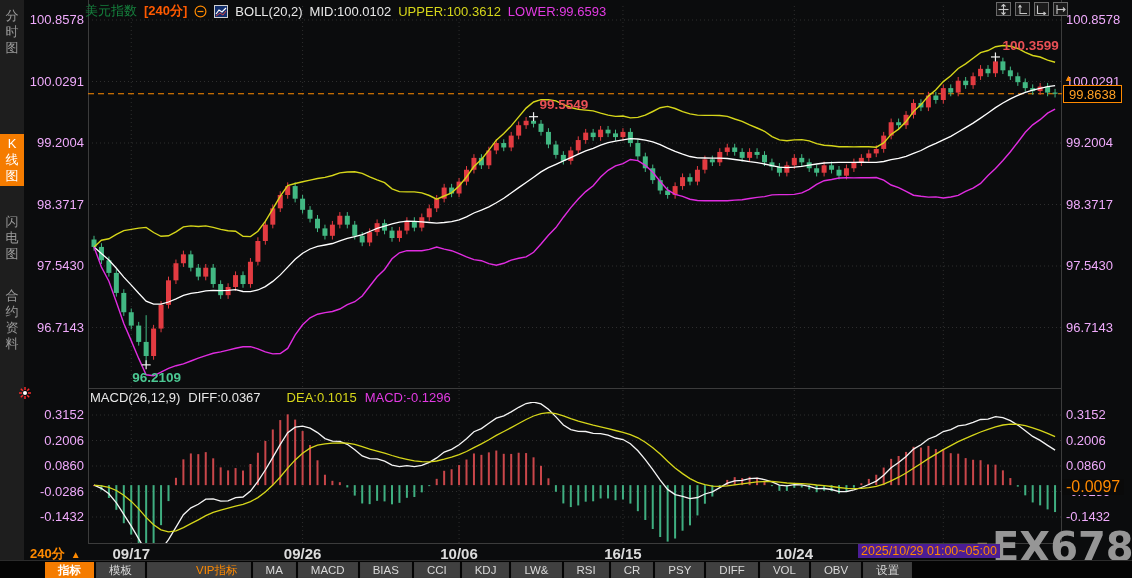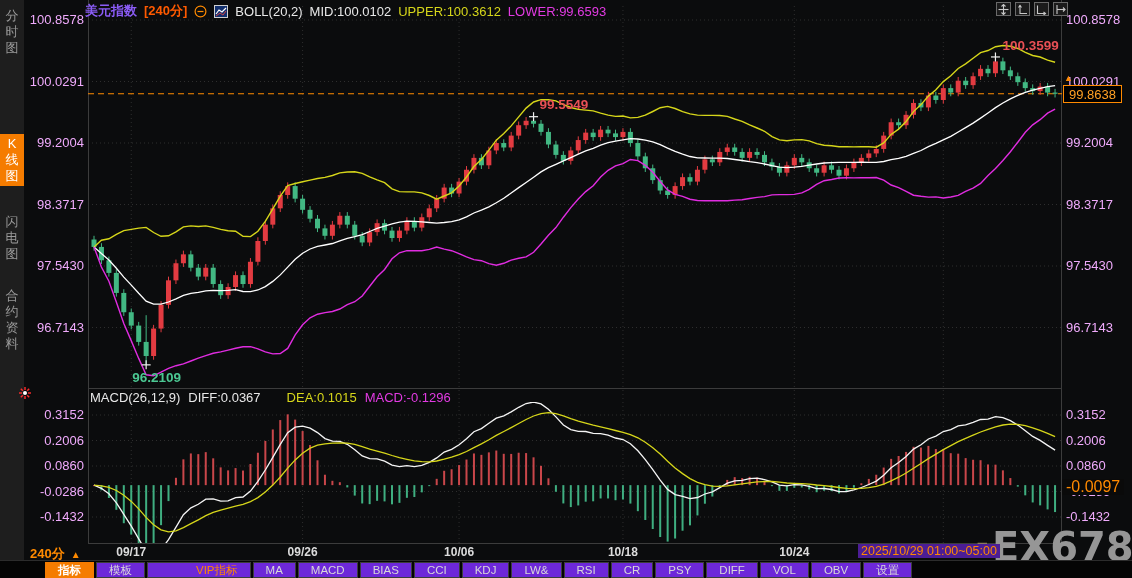--- a/index.html
+++ b/index.html
@@ -10,21 +10,21 @@
   
   .sidebar { position:absolute; left:0; top:0; width:24px; height:560px; background:#1e1e1e; z-index:6; }
   .side-tab { position:absolute; left:0; width:24px; cursor:pointer; color:#9a9a9a; font-size:13px; text-align:center; padding:2px 0; }
   .side-tab.active { background:#f57c00; color:#fff; }
   .side-tab .ch { display:block; height:16px; line-height:16px; }
 
   .alert-badge { position:absolute; left:19px; top:385px; z-index:7; }
 
   
   .hdr { position:absolute; left:85px; top:3px; height:16px; display:flex; align-items:center; gap:7px; z-index:5; font-size:13px; white-space:nowrap; }
-  .hdr .sym { color:#8b5cf6; font-weight:bold; }
+  .hdr .sym { color:#15803d; font-weight:normal; }
   .hdr .per { color:#ff5a00; font-weight:bold;text-align:center; }
   .hdr .w { color:#e8e8e8; }
   .hdr .yel { color:#d6d61a; }
   .hdr .mag { color:#e23ae2; }
   .icon-btn { display:inline-flex; align-items:center; justify-content:center; cursor:pointer; }
 
   
   .tools { position:absolute; left:996px; top:2px; display:flex; gap:4px; z-index:6; }
   .tool { width:15px; height:14px; background:#1b1b1b; border:1px solid #6a6a6a; display:flex; align-items:center; justify-content:center; cursor:pointer; }
 
@@ -39,26 +39,26 @@
   .macd-hdr .mag { color:#e23ae2; }
 
   
   .price-badge { position:absolute; left:1063px; border:1px solid #ff8a00; background:#000; color:#ffa024; font-size:13px; padding:0 5px; height:18px; line-height:17px; z-index:6; }
   .price-arrow { position:absolute; left:1064px; color:#ff8a00; font-size:9px; z-index:6; }
   .macd-badge { position:absolute; left:1062px; background:#0a0a0a; color:#ff8a00; font-size:16px; padding:0 4px; height:16px; line-height:16px; z-index:6; }
 
   
   .xaxis-period { position:absolute; left:30px; top:545px; color:#ff8a00; font-size:13px; font-weight:bold; z-index:5; display:flex; gap:6px; align-items:center; }
   .xaxis-period .tri { font-size:10px; }
-  .xdate { position:absolute; top:545px; width:44px; text-align:center; color:#dcdcdc; font-size:12px; font-weight:bold; z-index:4; }
+  .xdate { position:absolute; top:545px; width:44px; text-align:center; color:#dcdcdc; font-size:15px; font-weight:bold; z-index:4; }
   .xdatetime { position:absolute; left:858px; top:544px; background:#4c1d95; color:#ff8a00; font-size:12.5px; padding:0 3px; z-index:5; white-space:nowrap; }
 
   
   .toolbar { position:absolute; left:0; bottom:0; width:1132px; height:18px; background:#050505; border-top:1px solid #2c2c2c; display:flex; align-items:center; gap:2px; padding-left:45px; z-index:8; }
-  .tb-btn { height:16px; line-height:14px; font-size:11.5px; color:#d8d8d8; background:#6d28d9; border:1px solid #3d3d3d; padding:0 12px; cursor:pointer; white-space:nowrap; }
+  .tb-btn { height:16px; line-height:14px; font-size:11.5px; color:#d8d8d8; background:#404040; border:1px solid #3d3d3d; padding:0 12px; cursor:pointer; white-space:nowrap; }
   .tb-btn.active { background:#f57c00; color:#fff; font-weight:bold; border-color:#f57c00; }
   .tb-btn.vip { color:#ff8a00;padding-left:48px; }
 
   .watermark { position:absolute; left:992px; top:524px; color:#969696; font-size:40px; font-weight:bold; letter-spacing:0; z-index:3; font-family:"DejaVu Sans",sans-serif; }
   .watermark-icon { position:absolute; left:976px; top:538px; color:#8c7a5a; font-size:15px; z-index:3; }
 
   svg.chart { position:absolute; left:88px; top:0; z-index:2; }
 </style>
 </head>
 <body>
@@ -656,15 +656,15 @@
     <div class="ylab right" style="left: 1066px; top: 432.5px;">0.2006</div>
     <div class="ylab" style="left: 28px; top: 458px;">0.0860</div>
     <div class="ylab right" style="left: 1066px; top: 458px;">0.0860</div>
     <div class="ylab" style="left: 28px; top: 483.5px;">-0.0286</div>
     <div class="ylab right" style="left: 1066px; top: 483.5px;">-0.0286</div>
     <div class="ylab" style="left: 28px; top: 509px;">-0.1432</div>
     <div class="ylab right" style="left: 1066px; top: 509px;">-0.1432</div>
     <div class="xdate" style="left: 109.25px;">09/17</div>
     <div class="xdate" style="left: 280.6px;">09/26</div>
     <div class="xdate" style="left: 437.05px;">10/06</div>
-    <div class="xdate" style="left: 600.95px;">10/18</div>
+    <div class="xdate" style="left: 600.95px;">16/15</div>
     <div class="xdate" style="left: 772.3px;">10/24</div>
   </div>
 
 </body></html>

